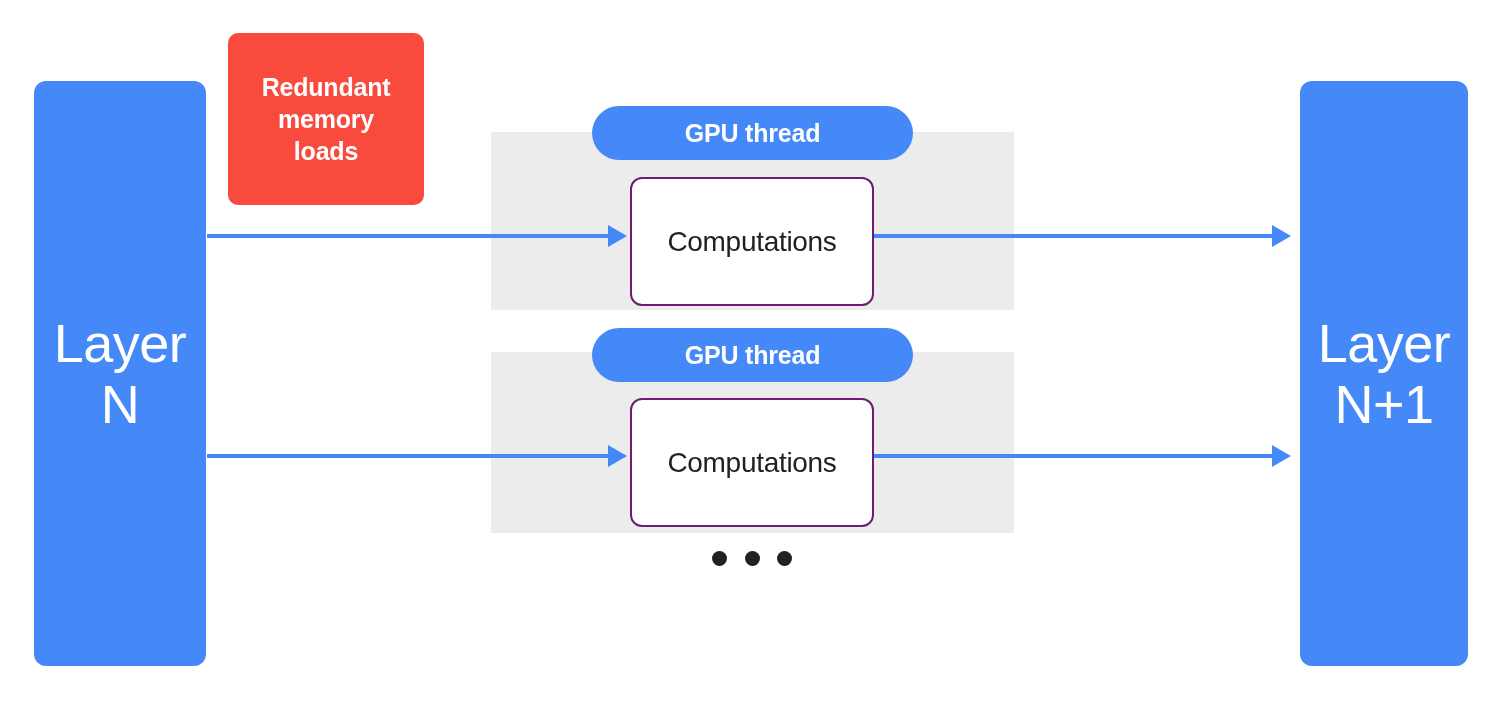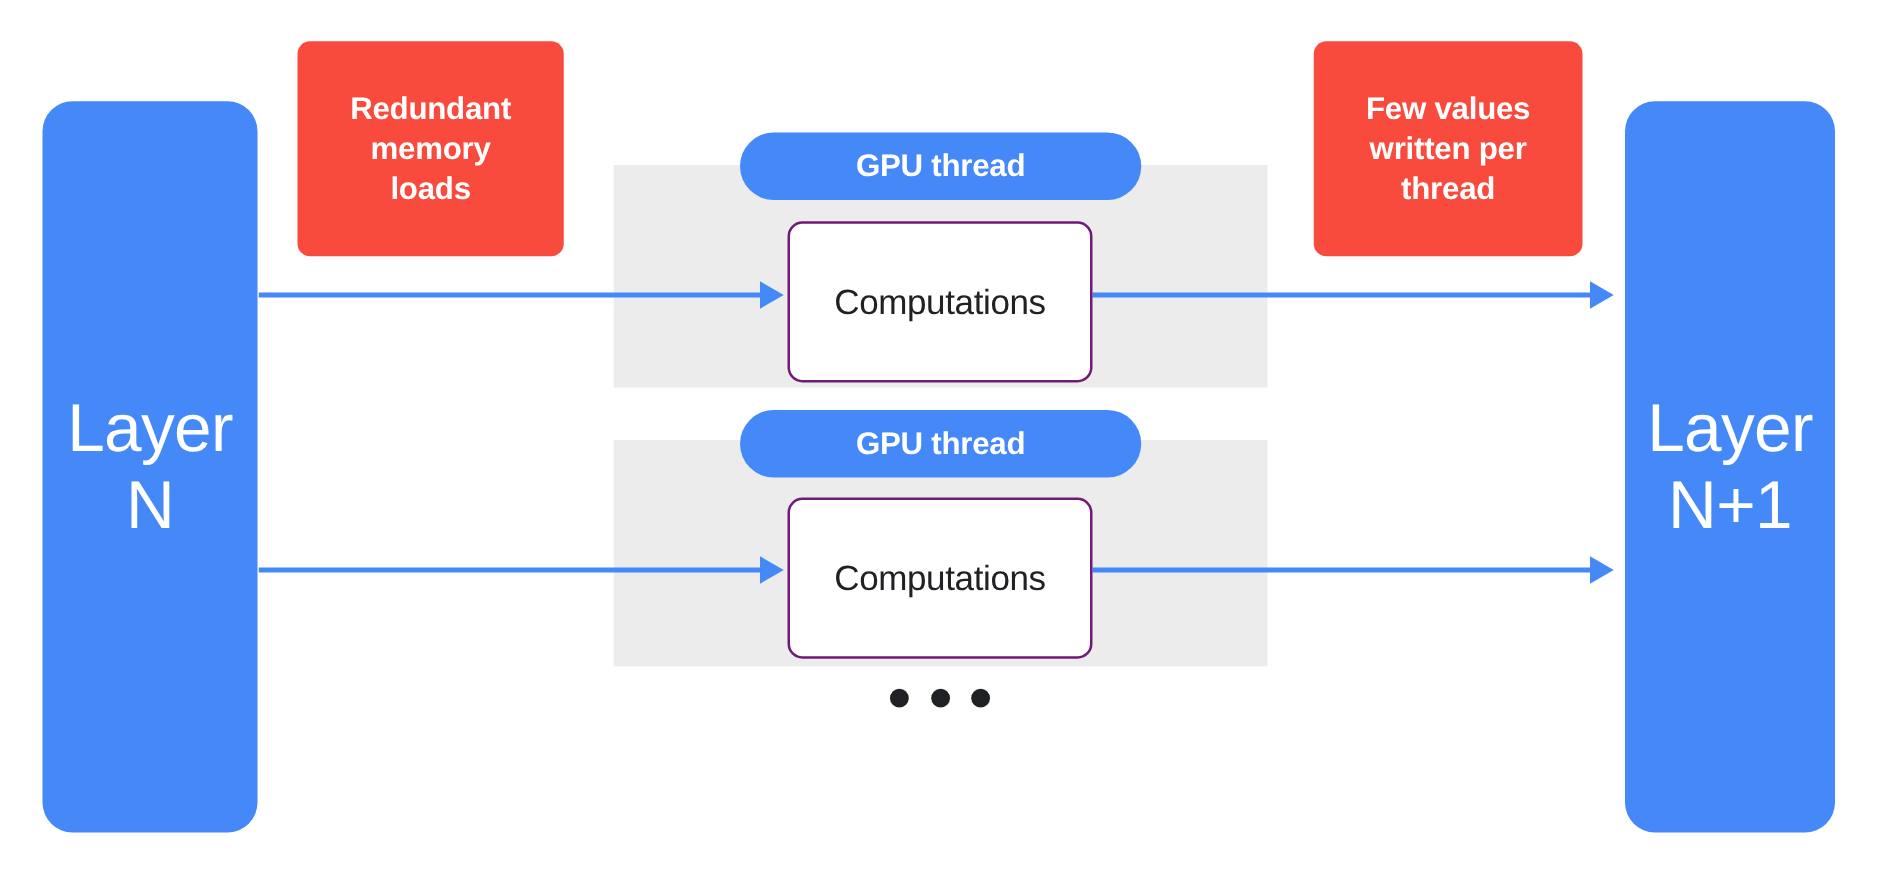--- a/index.html
+++ b/index.html
@@ -16,21 +16,21 @@
     width: 1502px;
     height: 706px;
     background: #ffffff;
     overflow: hidden;
   }
 
   
   .layer-block {
     position: absolute;
     background: #4588F7;
-    border-radius: 24px;
+    border-radius: 12px;
     display: flex;
     align-items: center;
     justify-content: center;
     color: #ffffff;
     font-size: 54px;
     font-weight: 400;
     line-height: 1.12;
     text-align: center;
     letter-spacing: -0.5px;
     white-space: pre-line;
@@ -100,21 +100,21 @@
     color: #ffffff;
     font-size: 25px;
     font-weight: bold;
     line-height: 1.28;
     text-align: center;
     letter-spacing: -0.2px;
     white-space: pre-line;
     box-sizing: border-box;
     padding: 4px 10px;
   }
-  #red-memory  { left: 238px;  top: 33px; width: 213px; height: 172px; }
+  #red-memory  { left: 228px;  top: 33px; width: 196px; height: 172px; }
   #red-writes  { left: 1051px; top: 33px; width: 215px; height: 172px; }
 
   .red-pill {
     position: absolute;
     left: 538px;
     top: 35px;
     width: 428px;
     height: 49px;
     background: #F94B3D;
     border-radius: 25px;
@@ -201,23 +201,20 @@
 <div id="canvas">
 
   <div id="layer-n" class="layer-block">Layer
 N</div>
 
   <div id="red-memory" class="red-box">Redundant
 memory
 loads</div>
 
 
-  <div id="red-writes" class="red-box">Few values
-written per
-thread</div>
 
   <div id="band-1" class="thread-band"></div>
 
   <div id="band-2" class="thread-band"></div>
 
   <div id="arr1-line" class="arrow-line"></div>
   <div id="arr1-head" class="arrow-head"></div>
   <div id="arr2-line" class="arrow-line"></div>
   <div id="arr2-head" class="arrow-head"></div>
 

